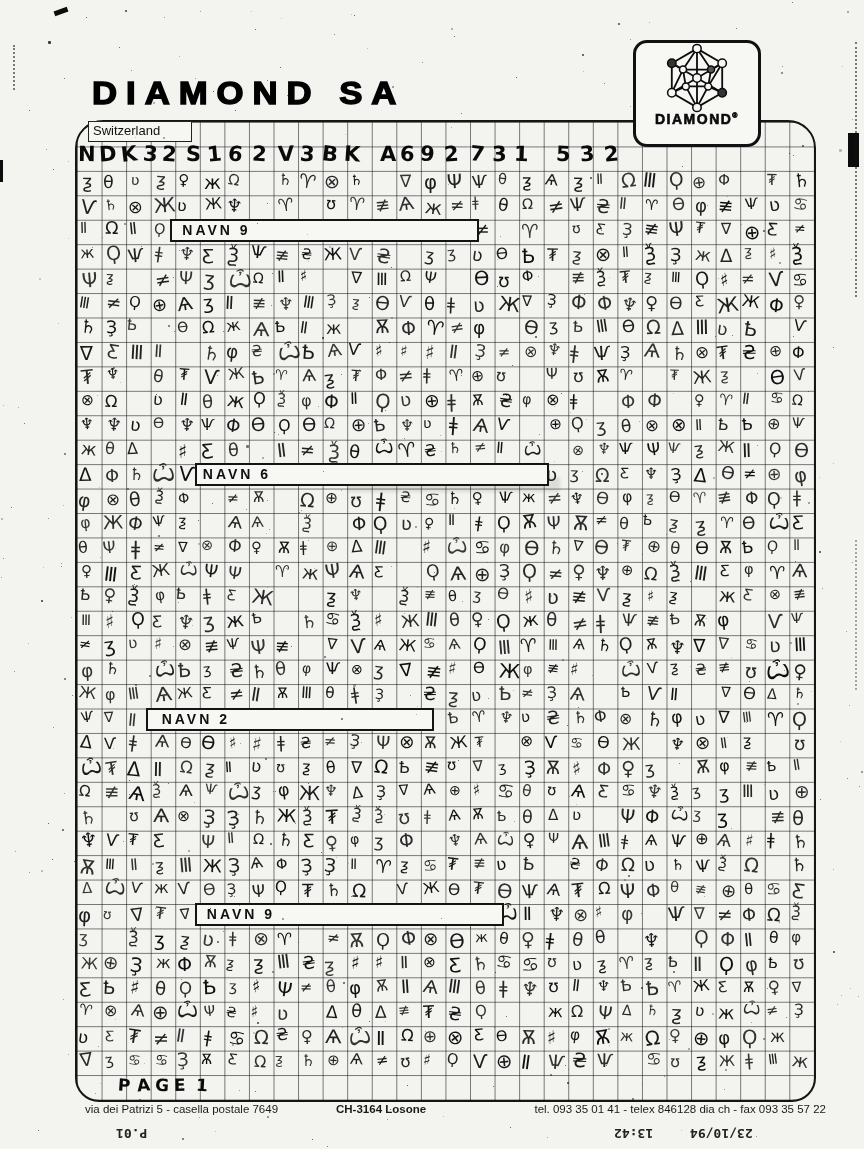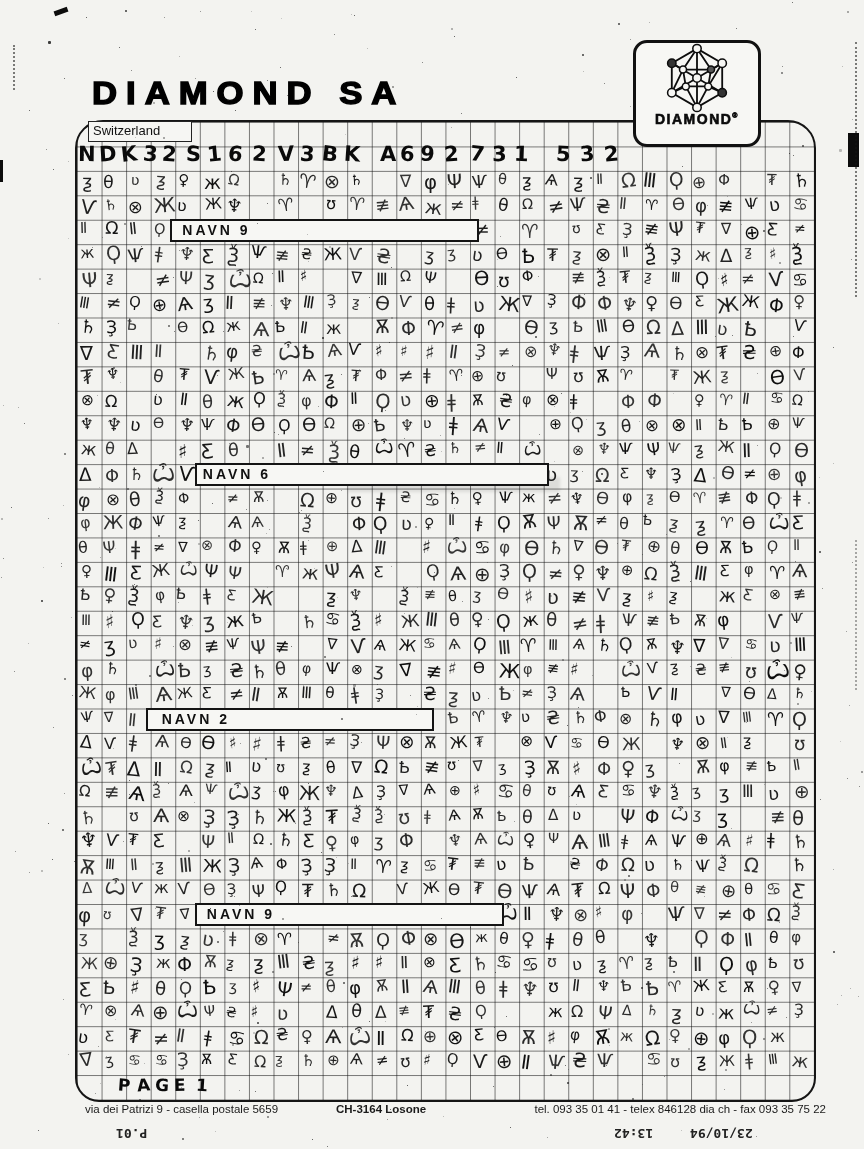--- a/index.html
+++ b/index.html
@@ -1144,23 +1144,23 @@
       <span class="hand-char" style="left:580px;top:144px;transform:rotate(-4.9deg);">3</span>
       <span class="hand-char" style="left:604px;top:144px;transform:rotate(-5.7deg);">2</span>
       <span class="hand-char" style="left:118px;top:1077px;font-size:17px;transform:rotate(4.1deg);">P</span>
       <span class="hand-char" style="left:137px;top:1077px;font-size:17px;transform:rotate(-5.2deg);">A</span>
       <span class="hand-char" style="left:155px;top:1077px;font-size:17px;transform:rotate(3.9deg);">G</span>
       <span class="hand-char" style="left:174px;top:1077px;font-size:17px;transform:rotate(-1.2deg);">E</span>
       <span class="hand-char" style="left:196px;top:1077px;font-size:17px;transform:rotate(3.3deg);">1</span>
     </div>
 
   <div class="footer-line">
-    <span class="addr-left">via dei Patrizi 9 - casella postale 5659</span>
+    <span class="addr-left">via dei Patrizi 5 - casella postale 7649</span>
     <span class="addr-city">CH-3164 Losone</span>
-    <span class="contact-right">tel. 093 35 01 41 - telex 846128 dia ch - fax 093 35 75 22</span>
+    <span class="contact-right">tel. 093 35 01 41 - telex 846128 dia ch - fax 093 35 57 22</span>
   </div>
 
   <span class="fax-stamp" style="left:116px;top:1126px;">P.01</span>
   <span class="fax-stamp" style="left:614px;top:1126px;">13:42</span>
   <span class="fax-stamp" style="left:690px;top:1126px;">23/10/94</span>
 
   <div class="noise" id="noise-layer">
       <span class="dot" style="left:367px;top:48px;width:1px;height:1px;opacity:0.32;"></span>
       <span class="dot" style="left:712px;top:1013px;width:2px;height:2px;opacity:0.36;"></span>
       <span class="dot" style="left:784px;top:670px;width:1px;height:1px;opacity:0.50;"></span>

